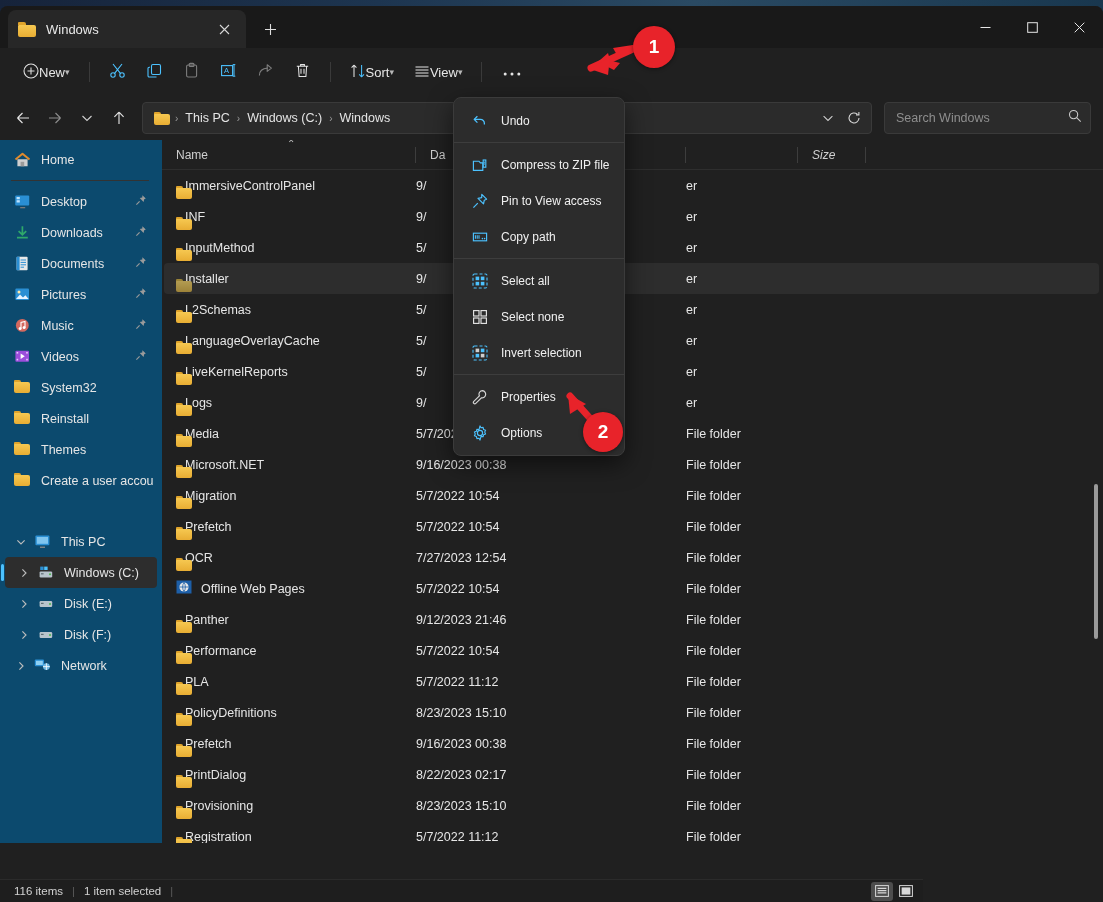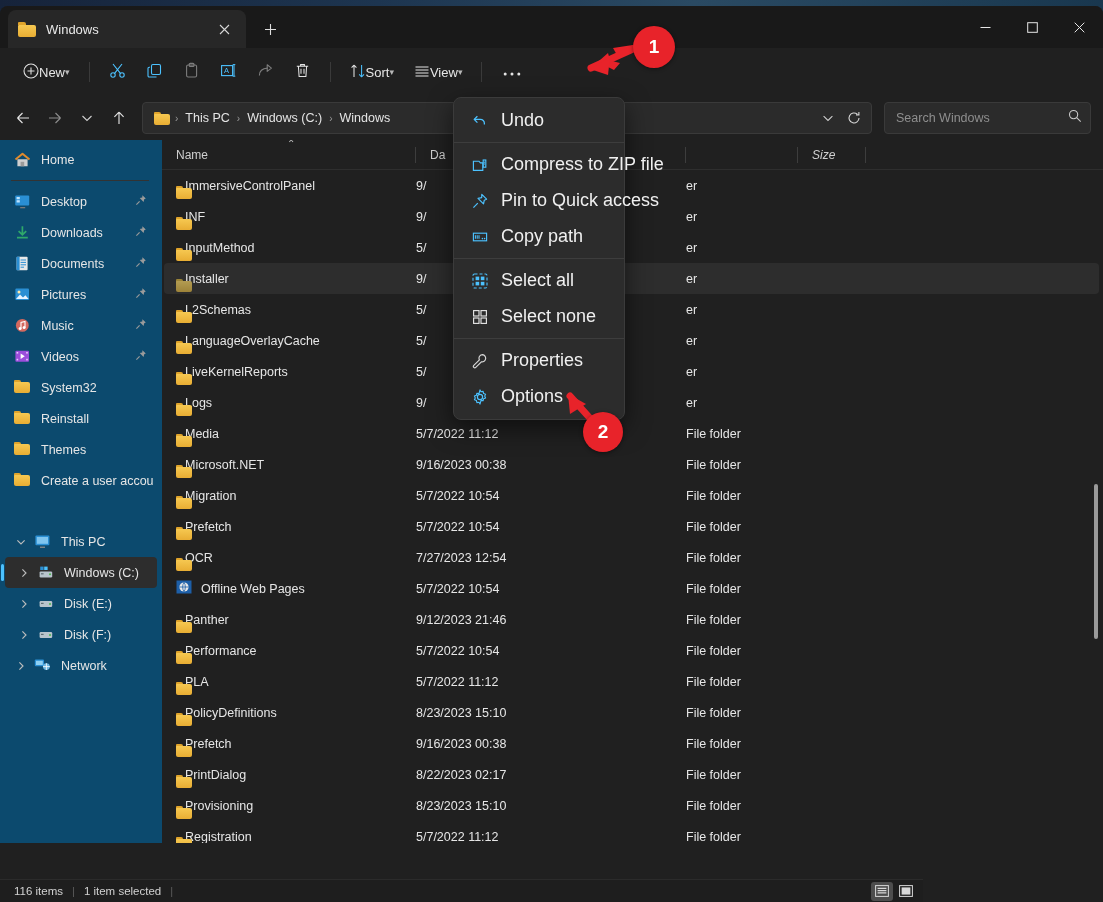--- a/index.html
+++ b/index.html
@@ -217,21 +217,21 @@
   }
   .mi {
     height:35px; display:flex; align-items:center; padding:0 10px 0 13px;
     margin:1px 4px; border-radius:4px;
   }
   .mi-ico {
     width:17px; flex:0 0 17px; margin-right:13px;
     display:flex; align-items:center; justify-content:center;
     color:#4cc2ff;
   }
-  .mi-lbl { font-size:18px; color:#f0f0f0; white-space:nowrap;text-align:center; }
+  .mi-lbl { font-size:12px; color:#f0f0f0; white-space:nowrap;text-align:center; }
   .mi-sep { height:1px; background:#3d3d3d; margin:4px 0; }
 
   
   .badge {
     position:absolute; border-radius:50%; background:#e8232a;
     color:#fff; font-size:19px; font-weight:bold;
     display:flex; align-items:center; justify-content:center;
     z-index:60; box-shadow:0 1px 4px rgba(0,0,0,.45);
   }
   #badge-1 { left:633px; top:26px; width:42px; height:42px; }
@@ -929,21 +929,21 @@
         </span>
         <span class="mi-lbl">Compress to ZIP file</span>
       </div>
       <div class="mi">
         <span class="mi-ico">
           <svg width="16" height="16" viewBox="0 0 16 16">
             <path d="M9.8 1.4l4.8 4.8-2.3 1-.8 3.7-5.5-5.5 3.7-.8z" stroke="#4cc2ff" stroke-width="1.2" fill="none" stroke-linejoin="round"></path>
             <path d="M5.8 10.2L1.4 14.6" stroke="#4cc2ff" stroke-width="1.2"></path>
           </svg>
         </span>
-        <span class="mi-lbl">Pin to Quick access</span>
+        <span class="mi-lbl">Pin to View access</span>
       </div>
       <div class="mi">
         <span class="mi-ico">
           <svg width="16" height="16" viewBox="0 0 16 16">
             <rect x="1.4" y="4.2" width="13.2" height="7.6" stroke="#4cc2ff" stroke-width="1.15" fill="none"></rect>
             <path d="M3.4 6.2v3.6M5.2 6.2v3.6M7 6.2v3.6" stroke="#4cc2ff" stroke-width="1.05"></path>
             <circle cx="10.4" cy="9.6" r=".8" fill="#4cc2ff"></circle>
             <circle cx="12.6" cy="9.6" r=".8" fill="#4cc2ff"></circle>
           </svg>
         </span>
@@ -966,20 +966,32 @@
         <span class="mi-ico">
           <svg width="16" height="16" viewBox="0 0 16 16">
             <rect x="1.6" y="1.6" width="5.4" height="5.4" stroke="#e4e4e4" stroke-width="1.15" fill="none"></rect>
             <rect x="9" y="1.6" width="5.4" height="5.4" stroke="#e4e4e4" stroke-width="1.15" fill="none"></rect>
             <rect x="1.6" y="9" width="5.4" height="5.4" stroke="#e4e4e4" stroke-width="1.15" fill="none"></rect>
             <rect x="9" y="9" width="5.4" height="5.4" stroke="#e4e4e4" stroke-width="1.15" fill="none"></rect>
           </svg>
         </span>
         <span class="mi-lbl">Select none</span>
       </div>
+      <div class="mi">
+        <span class="mi-ico">
+          <svg width="16" height="16" viewBox="0 0 16 16">
+            <rect x="1" y="1" width="14" height="14" rx="1.5" stroke="#4cc2ff" stroke-width="1.1" fill="none" stroke-dasharray="3 2"></rect>
+            <rect x="3.6" y="3.6" width="3.6" height="3.6" fill="#cfcfcf"></rect>
+            <rect x="8.8" y="3.6" width="3.6" height="3.6" fill="#4cc2ff"></rect>
+            <rect x="3.6" y="8.8" width="3.6" height="3.6" fill="#4cc2ff"></rect>
+            <rect x="8.8" y="8.8" width="3.6" height="3.6" fill="#cfcfcf"></rect>
+          </svg>
+        </span>
+        <span class="mi-lbl">Invert selection</span>
+      </div>
       <div class="mi-sep"></div>
       <div class="mi">
         <span class="mi-ico">
           <svg width="16" height="16" viewBox="0 0 16 16">
             <path d="M10.6 1.6a3.6 3.6 0 00-3.2 5.2L1.8 12.4a1.4 1.4 0 002 2l5.6-5.6A3.6 3.6 0 1010.6 1.6z" stroke="#d8d8d8" stroke-width="1.15" fill="none"></path>
           </svg>
         </span>
         <span class="mi-lbl">Properties</span>
       </div>
       <div class="mi">

